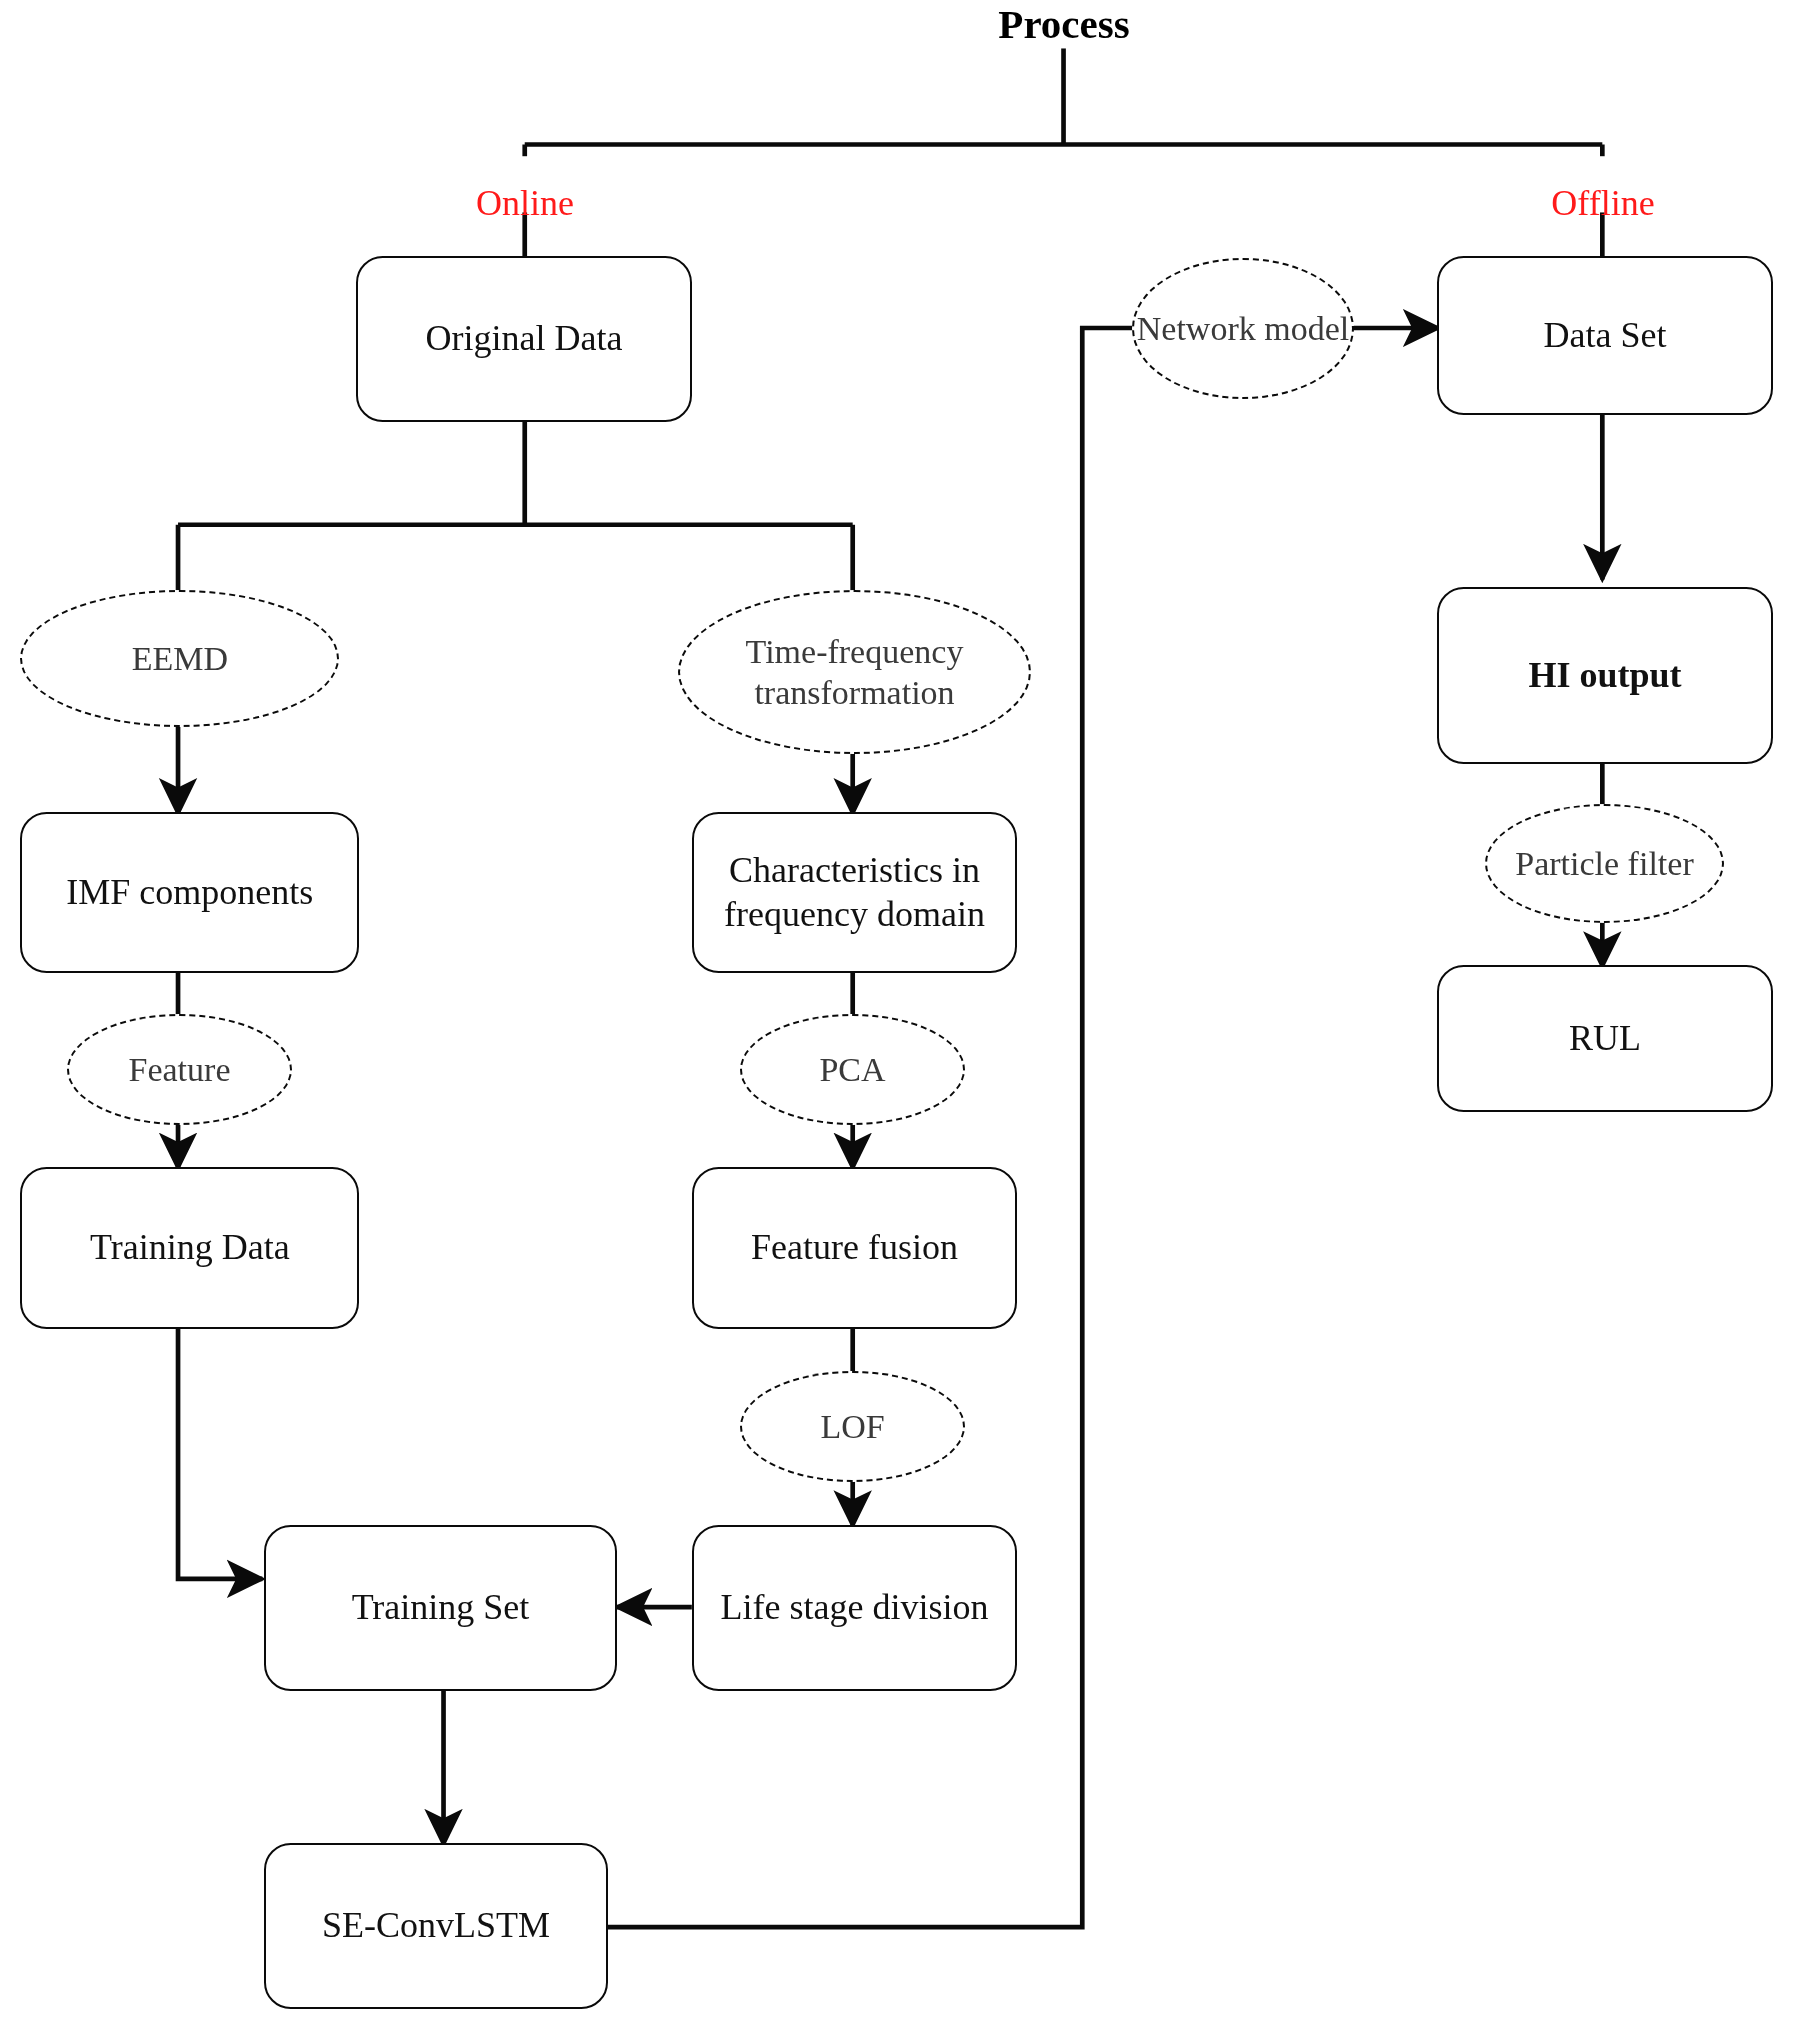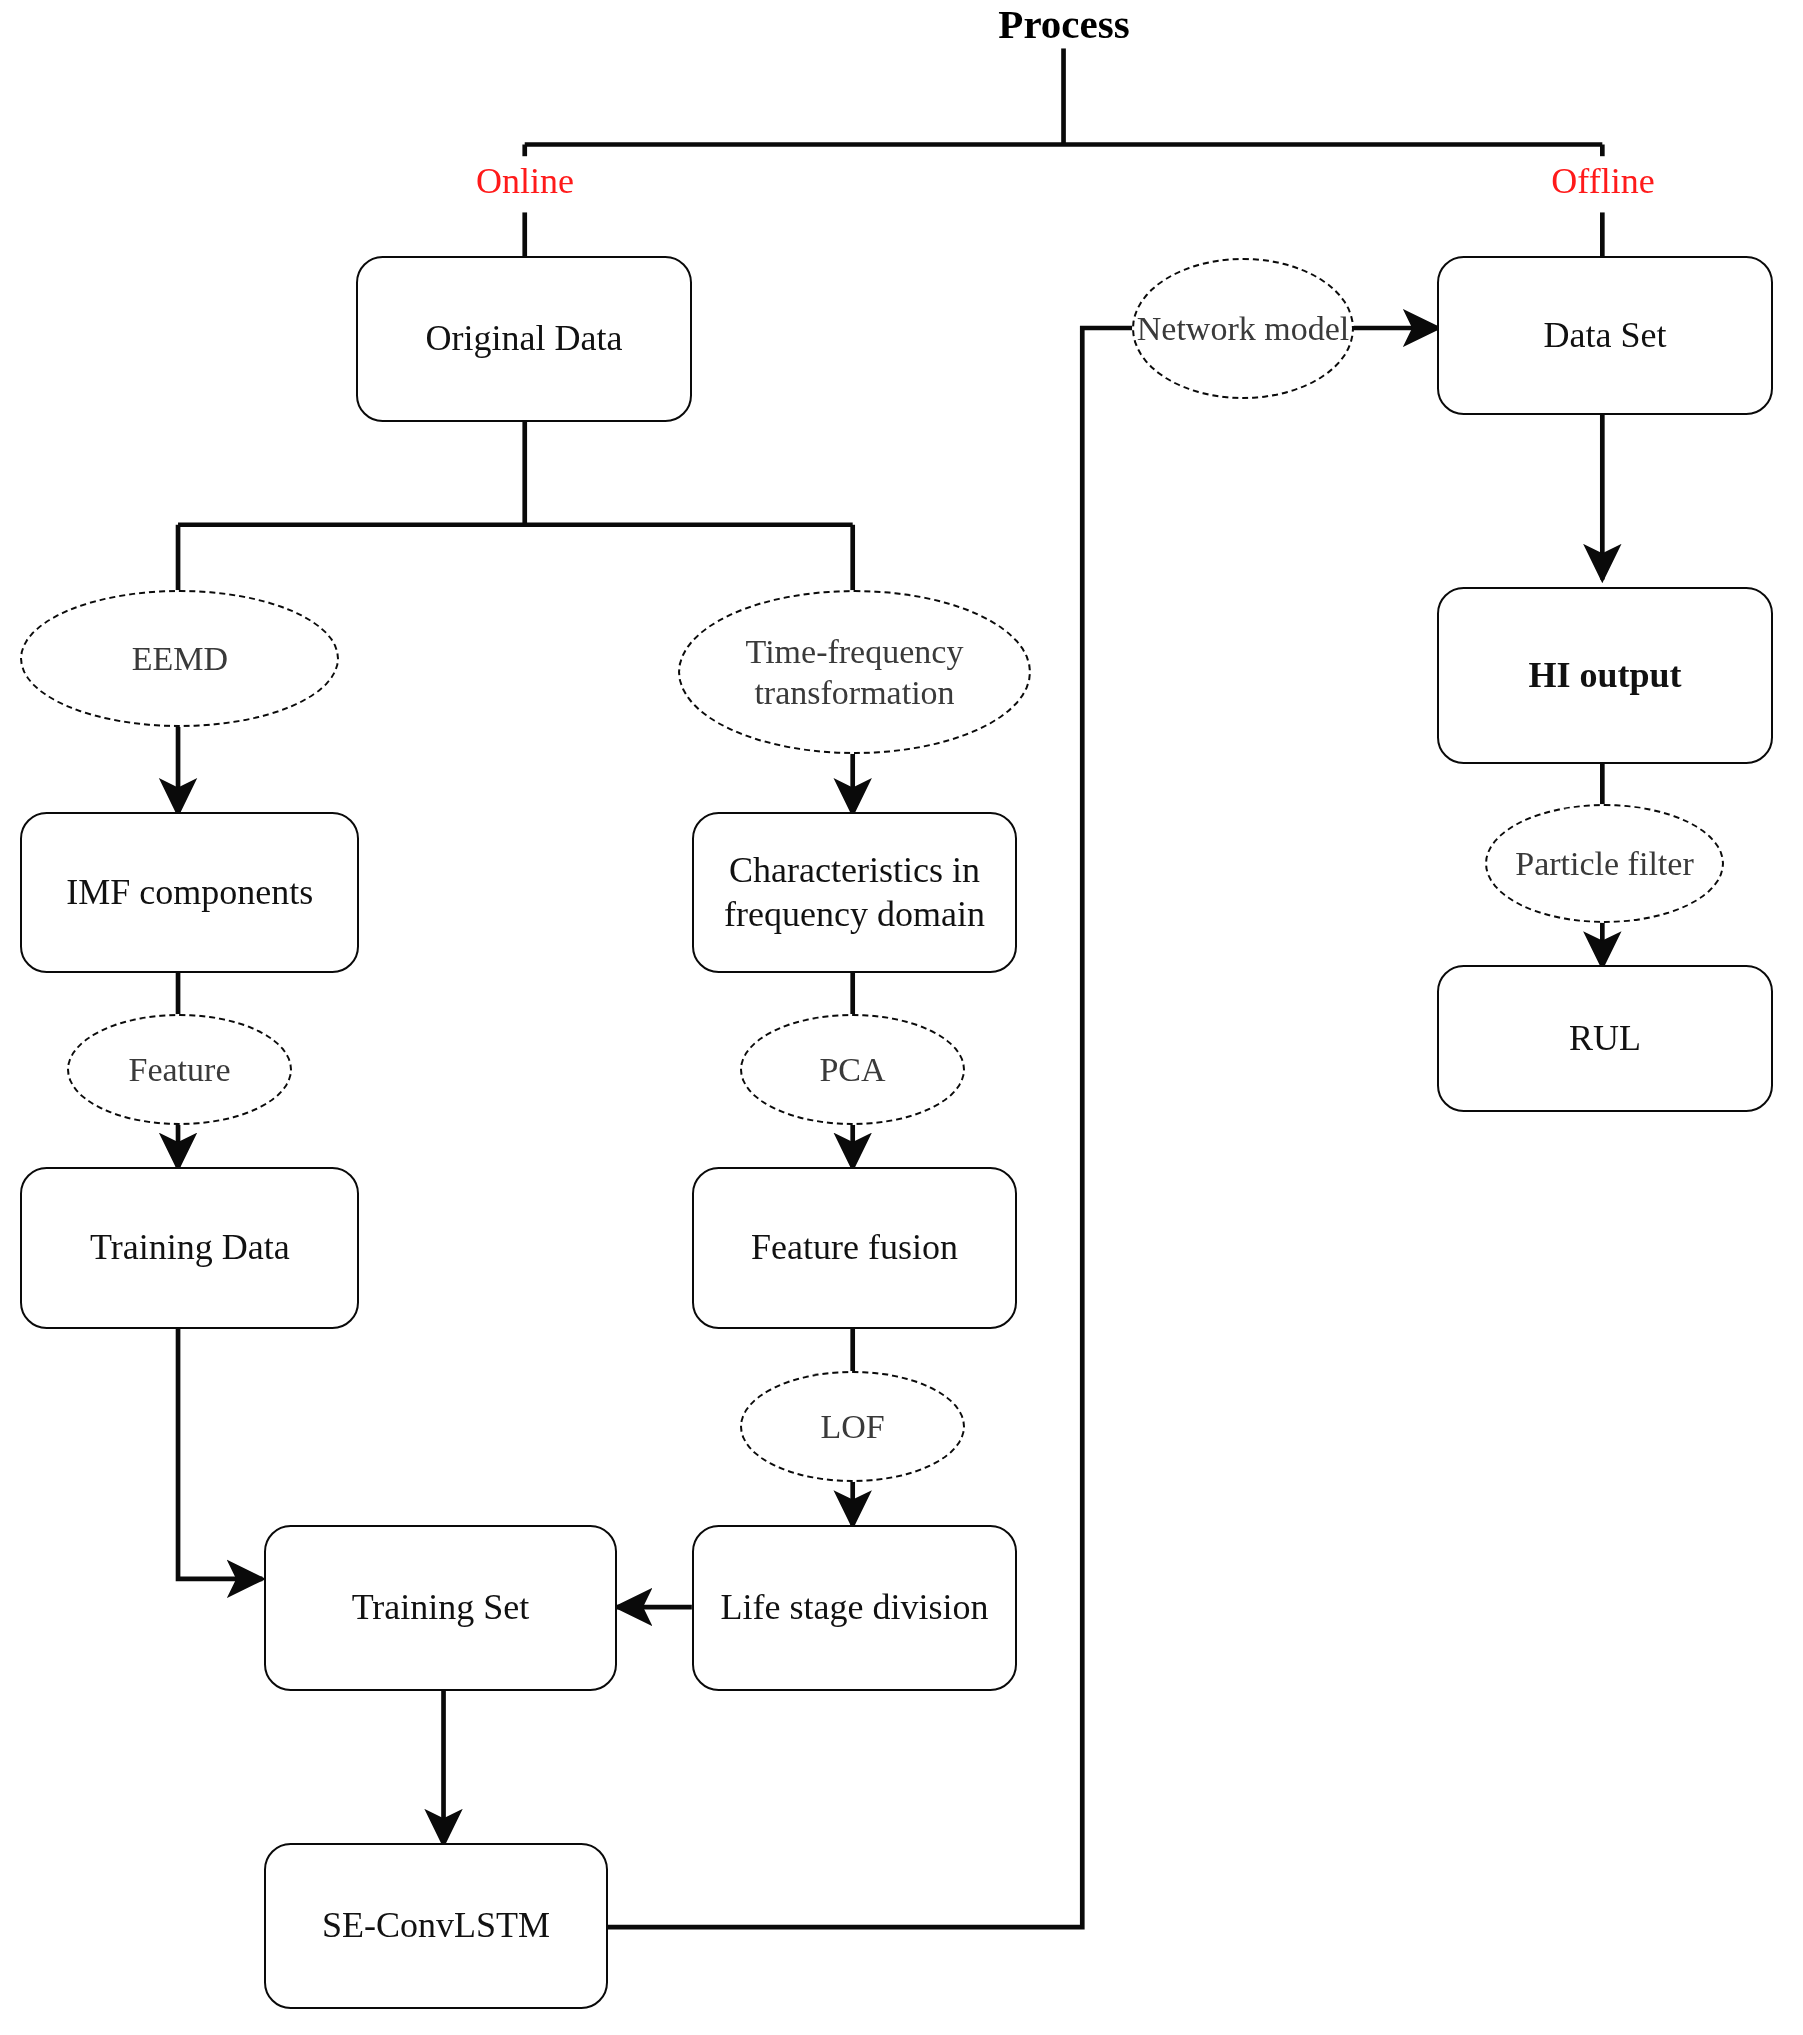--- a/index.html
+++ b/index.html
@@ -50,20 +50,21 @@
     font-size: 41px;
     font-weight: bold;
     color: #000000;
     text-align: center;
   }
   .branch-label {
     position: absolute;
     font-size: 36px;
     text-align: center;
     white-space: nowrap;
+    margin-top: 22px;
   }
 </style>
 </head>
 <body>
 
 <div id="stage">
 
   <svg id="wires" viewBox="0 0 2309 2606" xmlns="http://www.w3.org/2000/svg">
     <defs>
       <marker id="arrowhead" markerWidth="9" markerHeight="9" refX="7.6" refY="4.5" orient="auto" markerUnits="strokeWidth">

